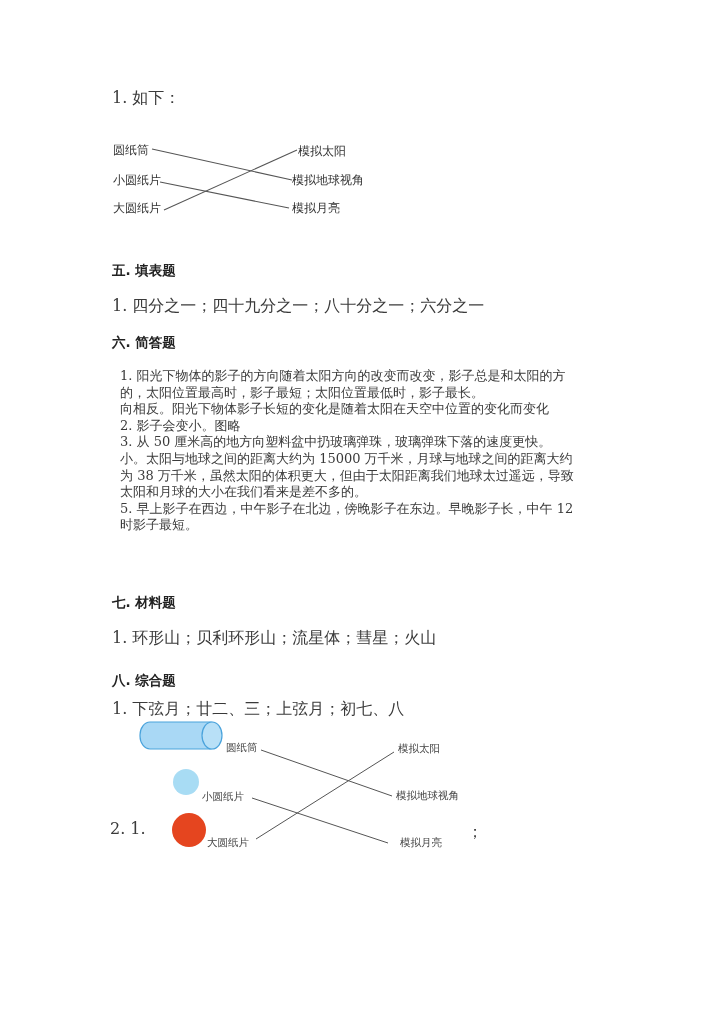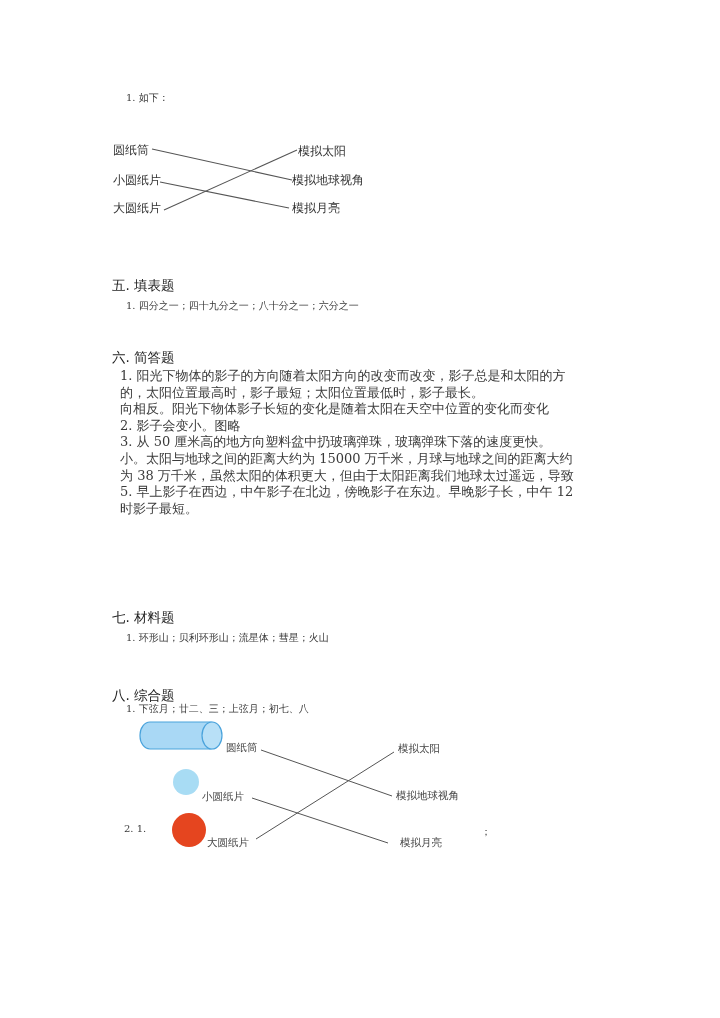--- a/index.html
+++ b/index.html
@@ -2,22 +2,22 @@
 <html><head>
   <meta charset="utf-8">
   <style>
     html, body { margin: 0; padding: 0; background: #ffffff; }
     body {
       width: 720px; height: 1018px; position: relative; overflow: hidden;
       font-family: "DejaVu Serif", "Liberation Serif", serif;
       color: #333333;
     }
     .abs { position: absolute; white-space: nowrap; }
-    .txt { font-size: 10px; line-height: 17px; color: #3a3a3a; margin-left: 14px; }
-    .heading { font-size: 13.5px; font-weight: normal; color: #222222; font-family: "DejaVu Sans", "Liberation Sans", sans-serif; margin-top: 15px; }
+    .txt { font-size: 16px; line-height: 17px; color: #3a3a3a; }
+    .heading { font-size: 13.5px; font-weight: bold; color: #222222; font-family: "DejaVu Sans", "Liberation Sans", sans-serif; }
     .para { position: absolute; left: 112px; width: 500px; font-size: 13px; line-height: 16.6px; color: #3a3a3a; white-space: normal; }
     .para div { white-space: nowrap; }
     .diag-label { font-size: 12px; color: #333; font-family: "DejaVu Sans", "Liberation Sans", sans-serif; }
     .diag2-label { font-size: 10.5px; color: #444; font-family: "DejaVu Sans", "Liberation Sans", sans-serif; }
     svg.lines { position: absolute; left: 0; top: 0; overflow: visible; }
   </style>
 </head>
 <body>
 
 <div class="abs txt" style="left:112px; top:89px;">1. 如下：</div>
@@ -44,20 +44,21 @@
 <div class="abs heading" style="left:112px; top:334px;">六. 简答题</div>
 
 <div class="para" style="top:368px;margin-left:8px;">
   <div>1. 阳光下物体的影子的方向随着太阳方向的改变而改变，影子总是和太阳的方</div>
   <div>的，太阳位置最高时，影子最短；太阳位置最低时，影子最长。</div>
   <div>向相反。阳光下物体影子长短的变化是随着太阳在天空中位置的变化而变化</div>
   <div>2. 影子会变小。图略</div>
   <div>3. 从 50 厘米高的地方向塑料盆中扔玻璃弹珠，玻璃弹珠下落的速度更快。</div>
   <div>小。太阳与地球之间的距离大约为 15000 万千米，月球与地球之间的距离大约</div>
   <div>为 38 万千米，虽然太阳的体积更大，但由于太阳距离我们地球太过遥远，导致</div>
+  <div>太阳和月球的大小在我们看来是差不多的。</div>
   <div>5. 早上影子在西边，中午影子在北边，傍晚影子在东边。早晚影子长，中午 12</div>
   <div>时影子最短。</div>
 </div>
 
 <div class="abs heading" style="left:112px; top:594px;">七. 材料题</div>
 <div class="abs txt" style="left:112px; top:629px;">1. 环形山；贝利环形山；流星体；彗星；火山</div>
 
 <div class="abs heading" style="left:112px; top:672px;text-align:right;">八. 综合题</div>
 <div class="abs txt" style="left:112px; top:700px;">1. 下弦月；廿二、三；上弦月；初七、八</div>
 

